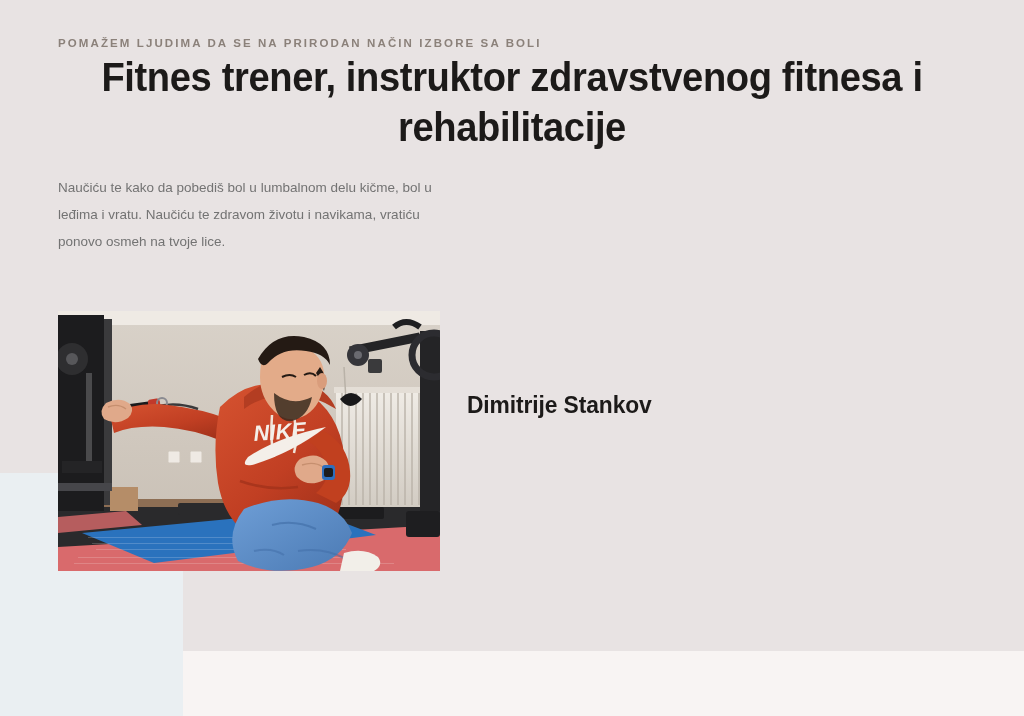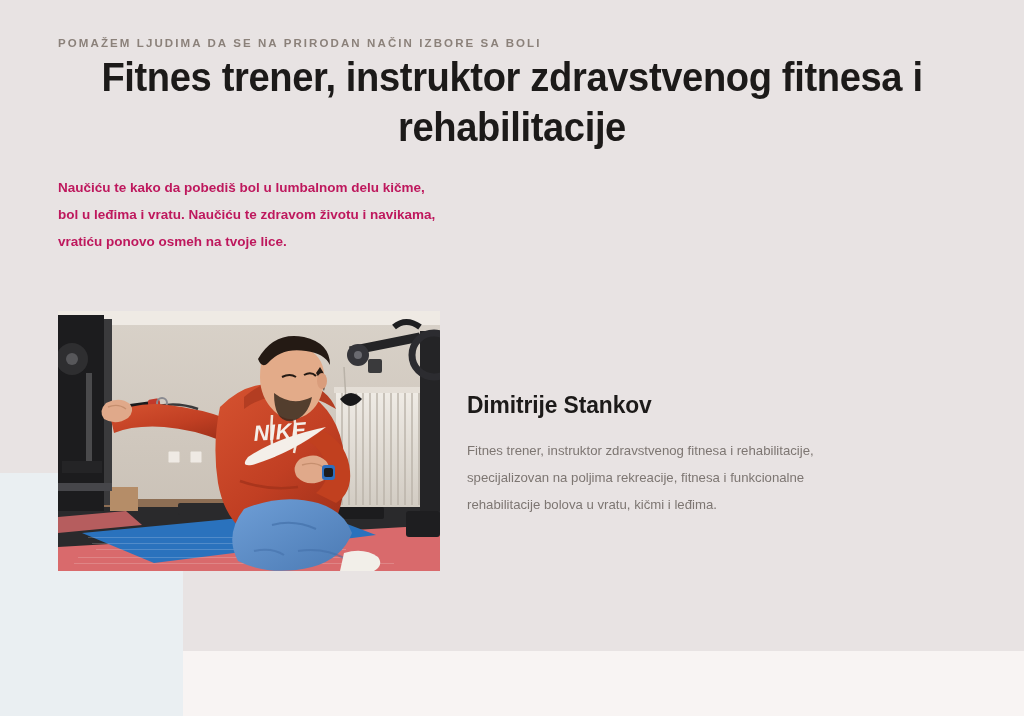--- a/index.html
+++ b/index.html
@@ -73,22 +73,22 @@
   }
 
   .lead {
     position: absolute;
     left: 58px;
     top: 174px;
     width: 380px;
     margin: 0;
     font-size: 13.5px;
     line-height: 2.0;
-    font-weight: 700;
-    color: #be185d;
+    font-weight: 400;
+    color: #737373;
   }
 
   
   .photo {
     position: absolute;
     left: 58px;
     top: 311px;
     width: 382px;
     height: 260px;
     overflow: hidden;
@@ -267,15 +267,14 @@
       <path d="M214 214 q22 -6 44 4" stroke="#3f6ca5" stroke-width="2" fill="none" opacity="0.6"></path>
       <path d="M240 240 q26 -4 48 8" stroke="#3f6ca5" stroke-width="2" fill="none" opacity="0.5"></path>
 
       <path d="M286 242 q20 -6 34 4 q6 8 -4 14 l-34 0 z" fill="#f2efe9"></path>
       <path d="M196 240 q18 -4 30 4" stroke="#3f6ca5" stroke-width="2" fill="none" opacity="0.5"></path>
     </svg>
   </div>
 
   <h2 class="bio-name">Dimitrije Stankov</h2>
 
-  <p class="bio-text">Fitnes trener, instruktor zdravstvenog fitnesa i rehabilitacije, specijalizovan na poljima rekreacije, fitnesa i funkcionalne rehabilitacije bolova u vratu, kičmi i leđima.</p>
 
 </div>
 
 </body></html>

